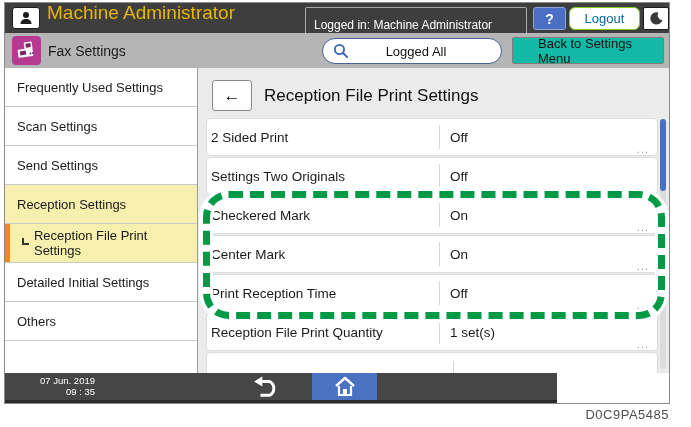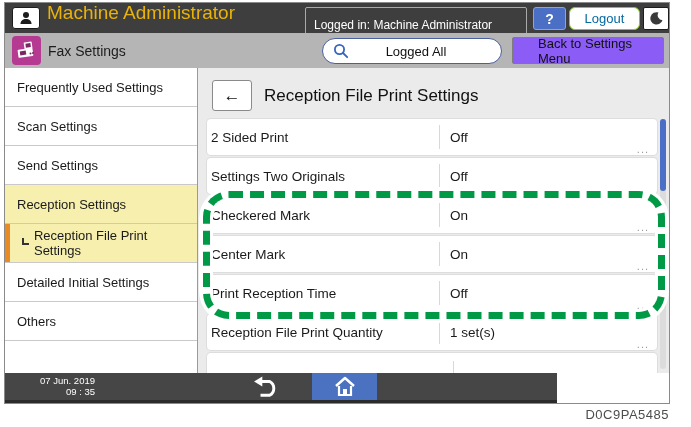--- a/index.html
+++ b/index.html
@@ -18,21 +18,21 @@
   .logout-btn { position:absolute; left:564px; top:4px; width:71px; height:23px; background:#fff; border:1px solid #84cc16; border-radius:6px; color:#0369a1; font-size:13px; display:flex; align-items:center; justify-content:center; }
   .moon-btn { position:absolute; left:638px; top:4px; width:26px; height:23px; background:#fff; border:1px solid #1c1c1c; border-radius:2px; display:flex; align-items:center; justify-content:center; }
 
   
   .appbar { position:absolute; left:0; top:30px; width:664px; height:35px; background:#b5b5b5; }
   .fax-icon { position:absolute; left:7px; top:3px; width:29px; height:29px; background:#b53a92; border-radius:4px; display:flex; align-items:center; justify-content:center; }
   .app-title { position:absolute; left:43px; top:0; height:35px; display:flex; align-items:center; color:#1d1d1d; font-size:14px; }
   .search-pill { position:absolute; left:317px; top:5px; width:180px; height:26px; background:#fff; border:1.5px solid #4a5f9e; border-radius:13px; display:flex; align-items:center; }
   .search-pill .mag { margin-left:10px; }
   .search-label { flex:1; text-align:center; margin-right:18px; font-size:13px; color:#111; }
-  .back-menu-btn { position:absolute; left:507px; top:4px; width:152px; height:27px; background:#8b5cf6; border:1px solid #7d7d7d; border-radius:2px; display:flex; align-items:center; justify-content:center; font-size:13px; color:#111;padding-left:25px; }
+  .back-menu-btn { position:absolute; left:507px; top:4px; width:152px; height:27px; background:#14b8a6; border:1px solid #7d7d7d; border-radius:2px; display:flex; align-items:center; justify-content:center; font-size:13px; color:#111;padding-left:25px; }
 
   
   .sidebar { position:absolute; left:0; top:65px; width:193px; height:305px; background:#fff; border-right:1px solid #9a9a9a; }
   .side-item { position:relative; height:39px; display:flex; align-items:center; padding-left:12px; font-size:13px; color:#1a1a1a; border-bottom:1px solid #c9c9c9; background:#fff; }
   .side-item.selected { background:#f6efae; }
   .side-item.sub { padding-left:10px; }
   .side-item.sub .accent { position:absolute; left:0; top:0; width:5px; height:100%; background:#ea8a24; }
   .lmark { display:inline-block; width:7px; height:7px; border-left:2px solid #333; border-bottom:2px solid #333; margin:0 5px 3px 7px; }
 
   

